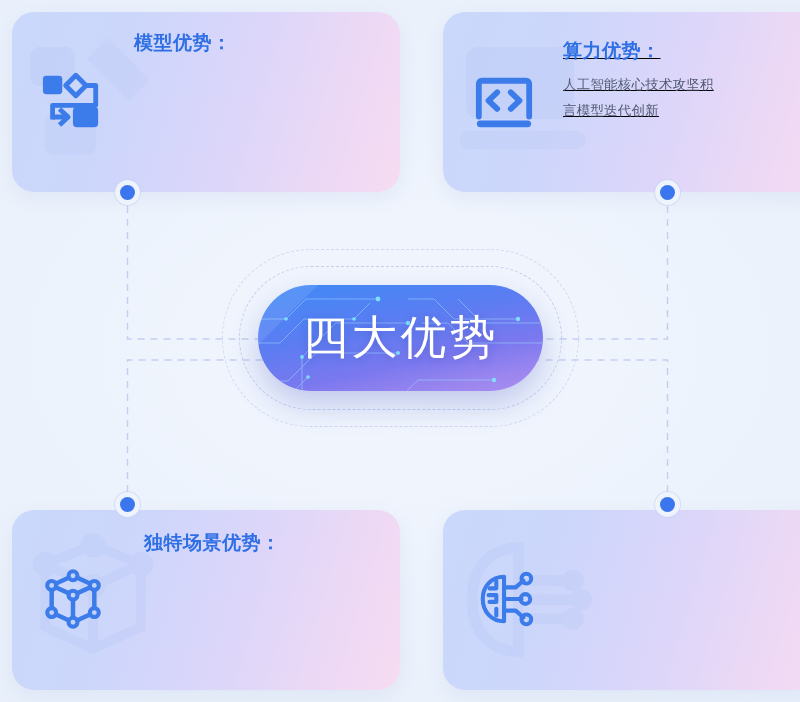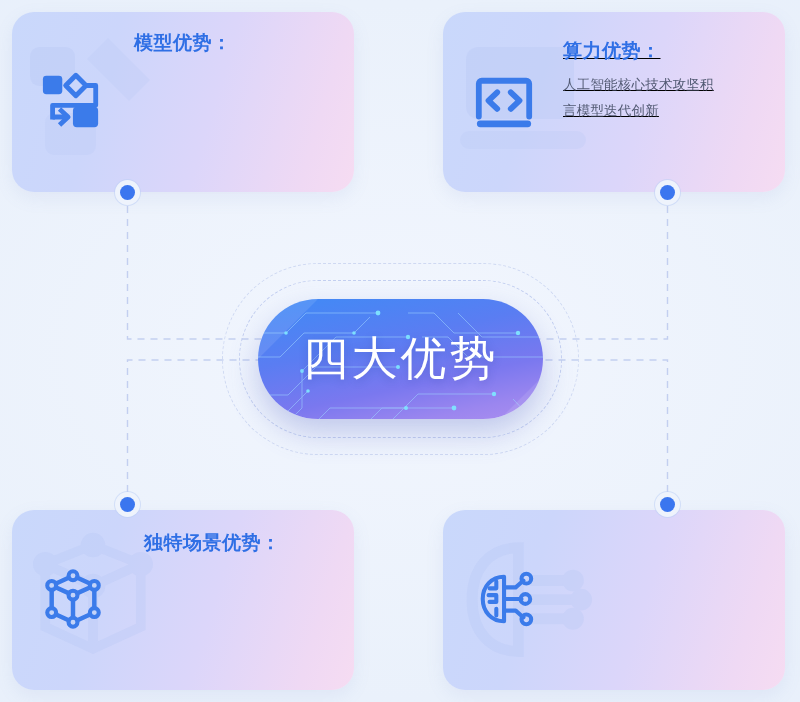--- a/index.html
+++ b/index.html
@@ -26,21 +26,21 @@
   
   .connectors {
     position: absolute;
     inset: 0;
     pointer-events: none;
   }
 
   
   .card {
     position: absolute;
-    width: 342px;
+    width: 388px;
     height: 180px;
     border-radius: 22px;
     box-sizing: border-box;
     background: linear-gradient(107deg, #c9d8fb 0%, #ccd6fb 28%, #dcd6fa 58%, #efd9f4 86%, #f6dcf2 100%);
     box-shadow: 0 6px 18px rgba(120, 140, 200, 0.10);
     overflow: hidden;
   }
   .card.tl { left: 12px;  top: 12px; }
   .card.tr { left: 443px; top: 12px; }
   .card.bl { left: 12px;  top: 510px; }
@@ -111,23 +111,23 @@
   }
   .node-dot.d-tl { left: 120px; top: 185px; }
   .node-dot.d-tr { left: 660px; top: 185px; }
   .node-dot.d-bl { left: 120px; top: 497px; }
   .node-dot.d-br { left: 660px; top: 497px; }
 
   
   .center-wrap {
     position: absolute;
     left: 258px;
-    top: 299px;
+    top: 285px;
     width: 285px;
-    height: 120px;
+    height: 106px;
   }
   .center-pill {
     position: absolute;
     inset: 0;
     border-radius: 70px;
     background: linear-gradient(168deg, #3f8bf6 0%, #5a7df2 38%, #7a78ef 66%, #9b86ef 86%, #ab8ef0 100%);
     box-shadow: 0 14px 30px rgba(92, 110, 200, 0.32);
     overflow: hidden;
   }
   .circuit {

